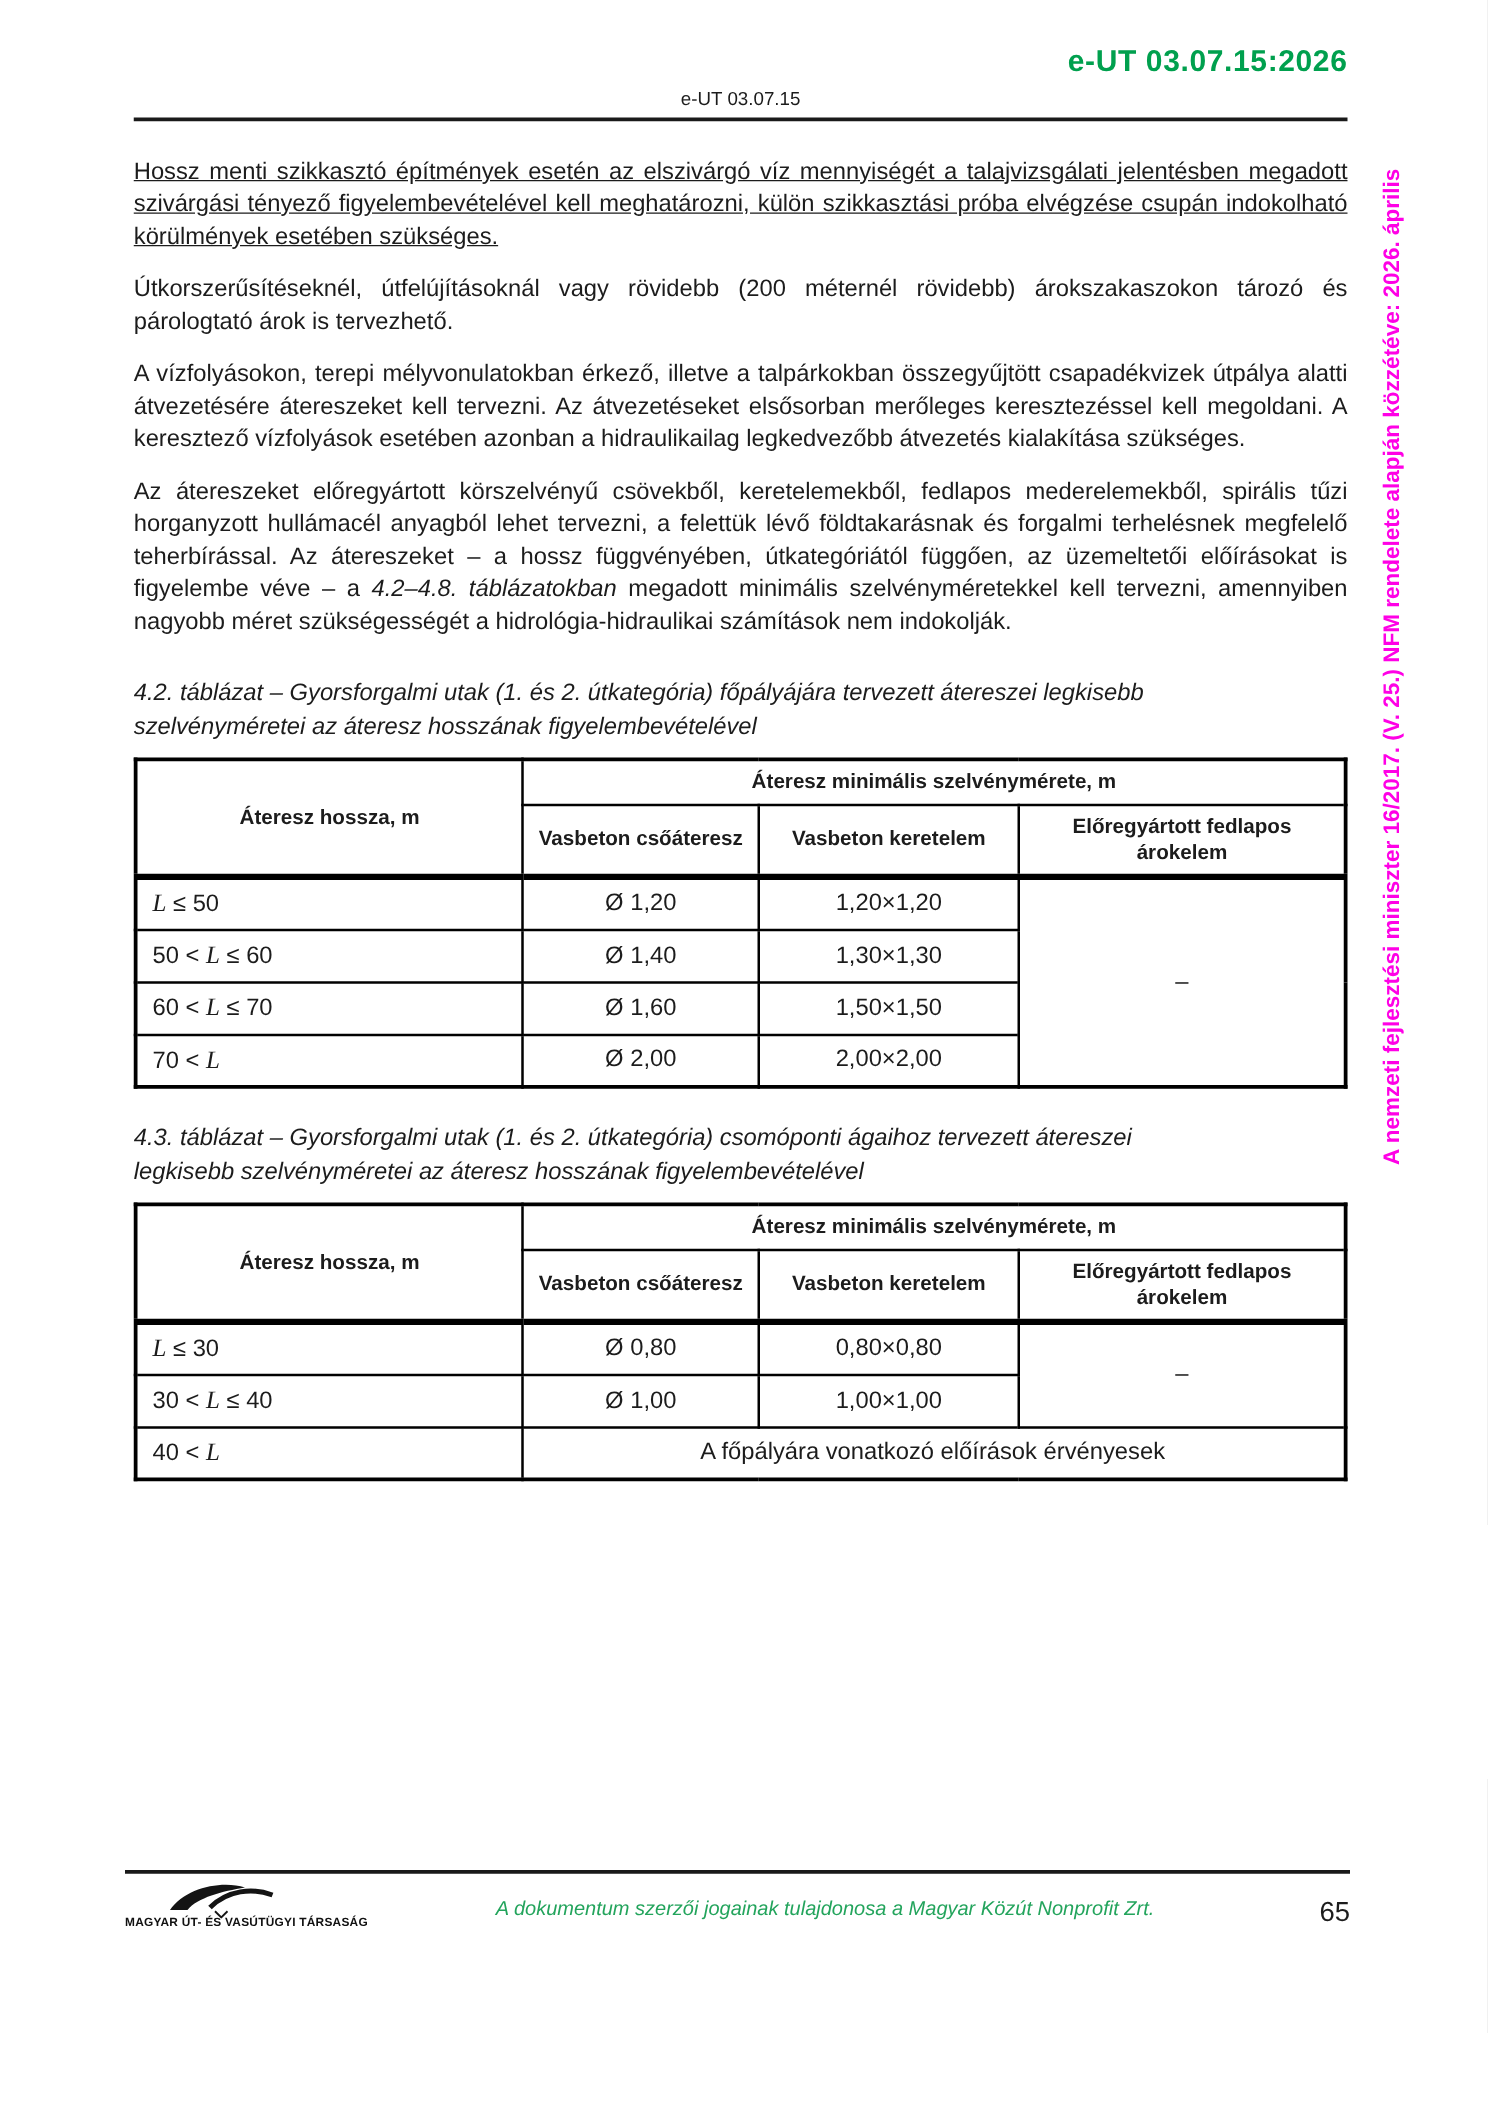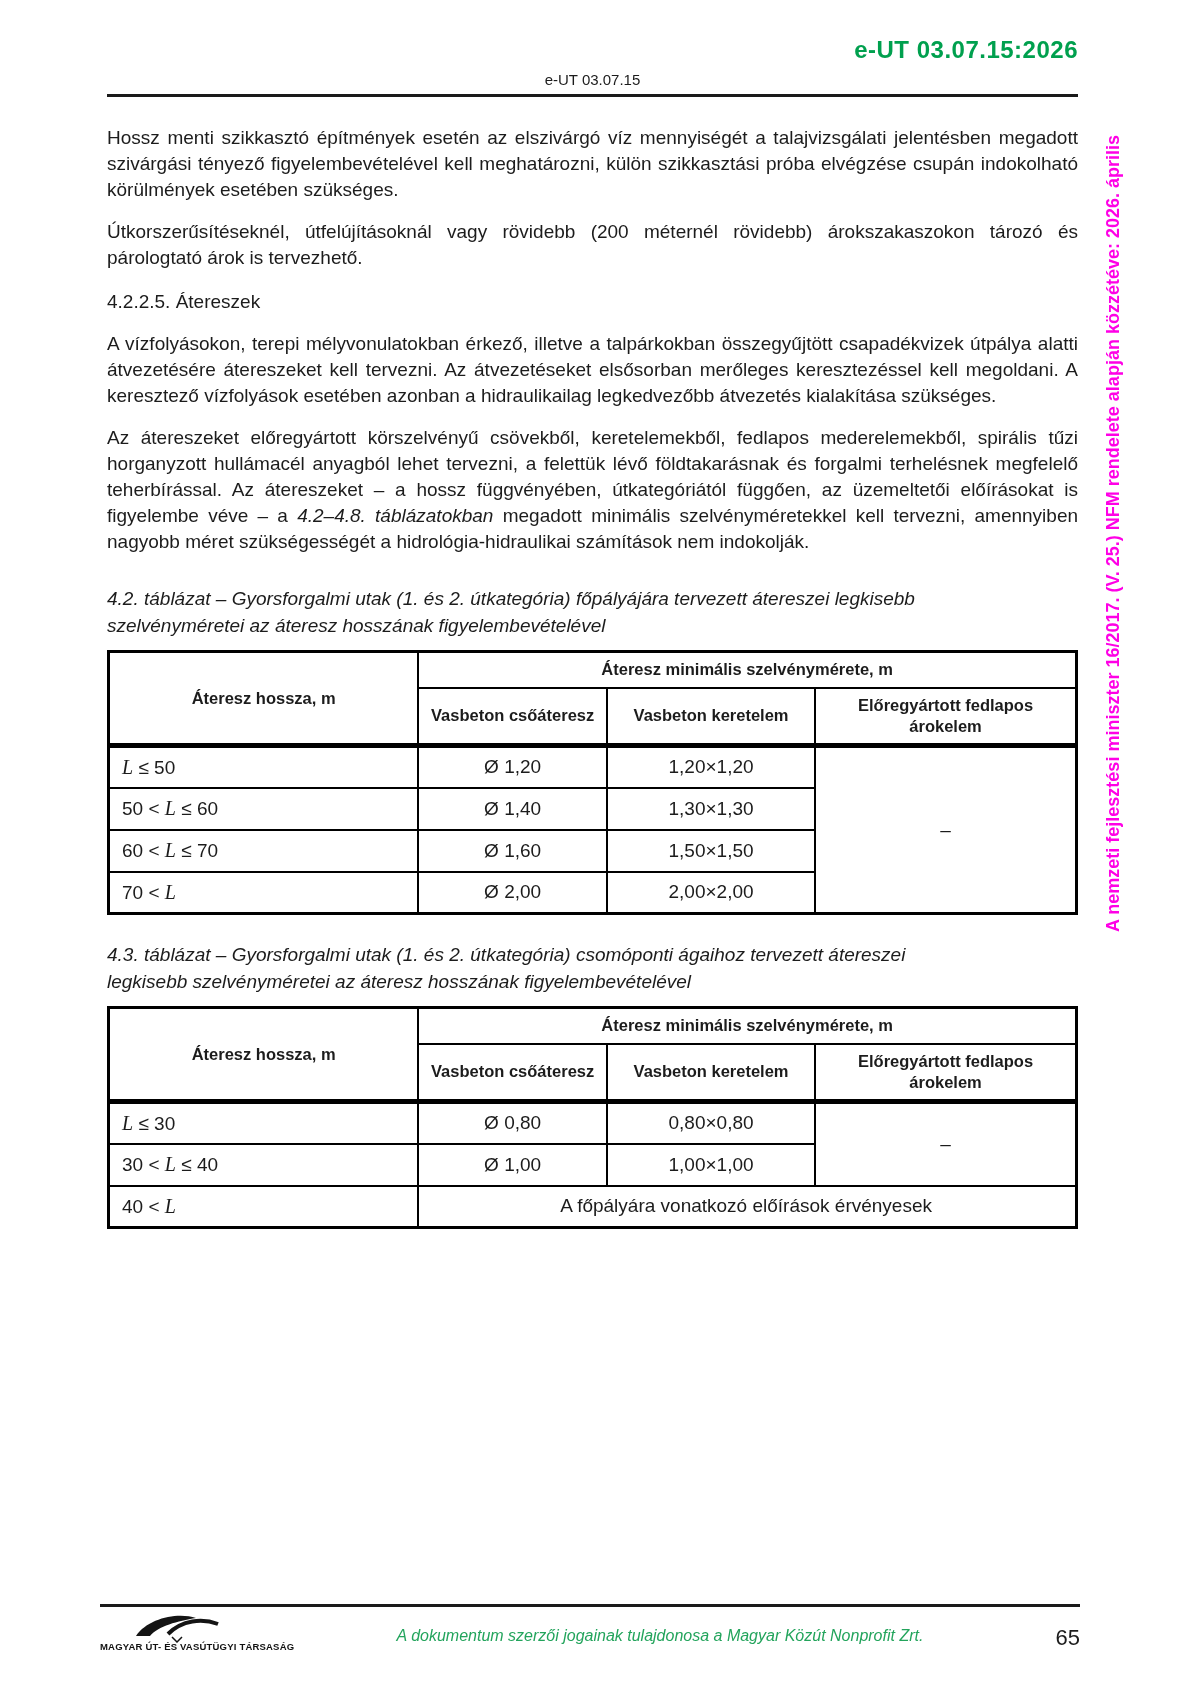--- a/index.html
+++ b/index.html
@@ -33,21 +33,21 @@
     height:0;
   }
   
   .content{padding:0 112px 0 107px;}
   .content p{
     font-size:19px;
     line-height:26px;
     text-align:justify;
     margin:16px 0 0 0;
   }
-  .content p.first{margin-top:28px;}
+  .content p.first{margin-top:28px;text-decoration:underline;}
   .section-heading{
     font-size:19px;
     margin:18px 0 0 0 !important;
     text-align:left !important;
   }
   .caption{
     font-style:italic;
     text-align:left !important;
     max-width:810px;
     margin-top:26px !important;
@@ -98,21 +98,21 @@
     font-size:18px;
     font-weight:bold;
     line-height:1.1;
     color:#FF00E6;
   }
   
   .footer{
     position:absolute;
     left:100px;
     right:110px;
-    top:1604px;
+    top:1496px;
   }
   .footer-rule{border-top:3px solid #1a1a1a;height:0;}
   .footer-row{display:flex;align-items:flex-start;margin-top:6px;}
   .logo-block{width:210px;}
   .logo-block svg{display:block;margin-left:28px;}
   .org-name{
     font-size:9.5px;
     font-weight:bold;
     letter-spacing:.2px;
     color:#111;
@@ -142,21 +142,20 @@
 
   <div class="header">
     <div class="doc-id">e-UT 03.07.15:2026</div>
     <div class="doc-id-small">e-UT 03.07.15</div>
     <div class="header-rule"></div>
   </div>
 
   <div class="content">
     <p class="first">Hossz menti szikkasztó építmények esetén az elszivárgó víz mennyiségét a talajvizsgálati jelentésben megadott szivárgási tényező figyelembevételével kell meghatározni, külön szikkasztási próba elvégzése csupán indokolható körülmények esetében szükséges.</p>
     <p>Útkorszerűsítéseknél, útfelújításoknál vagy rövidebb (200 méternél rövidebb) árokszakaszokon tározó és párologtató árok is tervezhető.</p>
-    <p class="section-heading">4.2.2.5. Átereszek</p>
     <p>A vízfolyásokon, terepi mélyvonulatokban érkező, illetve a talpárkokban összegyűjtött csapadékvizek útpálya alatti átvezetésére átereszeket kell tervezni. Az átvezetéseket elsősorban merőleges keresztezéssel kell megoldani. A keresztező vízfolyások esetében azonban a hidraulikailag legkedvezőbb átvezetés kialakítása szükséges.</p>
     <p><span>Az átereszeket előregyártott körszelvényű csövekből, keretelemekből, fedlapos mederelemekből, spirális tűzi horganyzott hullámacél anyagból lehet tervezni, a felettük lévő földtakarásnak és forgalmi terhelésnek megfelelő teherbírással. Az átereszeket – a hossz függvényében, útkategóriától függően, az üzemeltetői előírásokat is figyelembe véve – a </span><i>4.2–4.8. táblázatokban</i><span> megadott minimális szelvényméretekkel kell tervezni, amennyiben nagyobb méret szükségességét a hidrológia-hidraulikai számítások nem indokolják.</span></p>
 
     <p class="caption c42">4.2. táblázat – Gyorsforgalmi utak (1. és 2. útkategória) főpályájára tervezett átereszei legkisebb szelvényméretei az áteresz hosszának figyelembevételével</p>
     <table class="spec-table">
       <colgroup>
           <col style="width:32%">
           <col style="width:19.5%">
           <col style="width:21.5%">
           <col style="width:27%">

